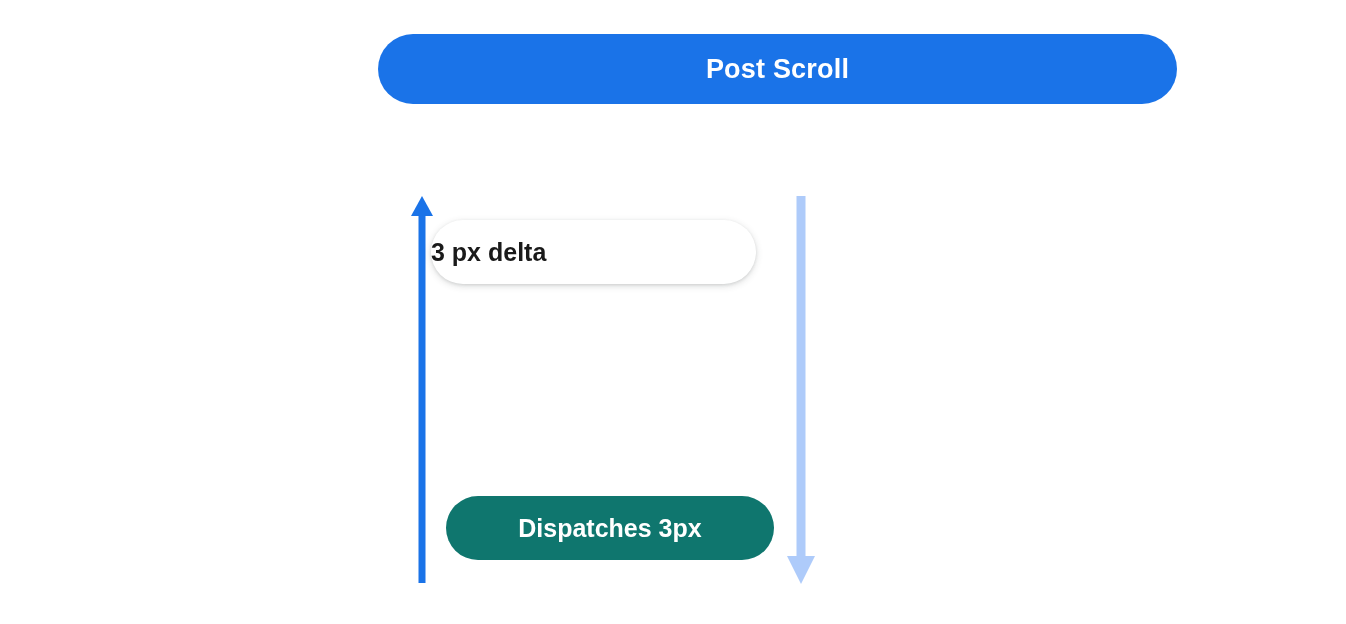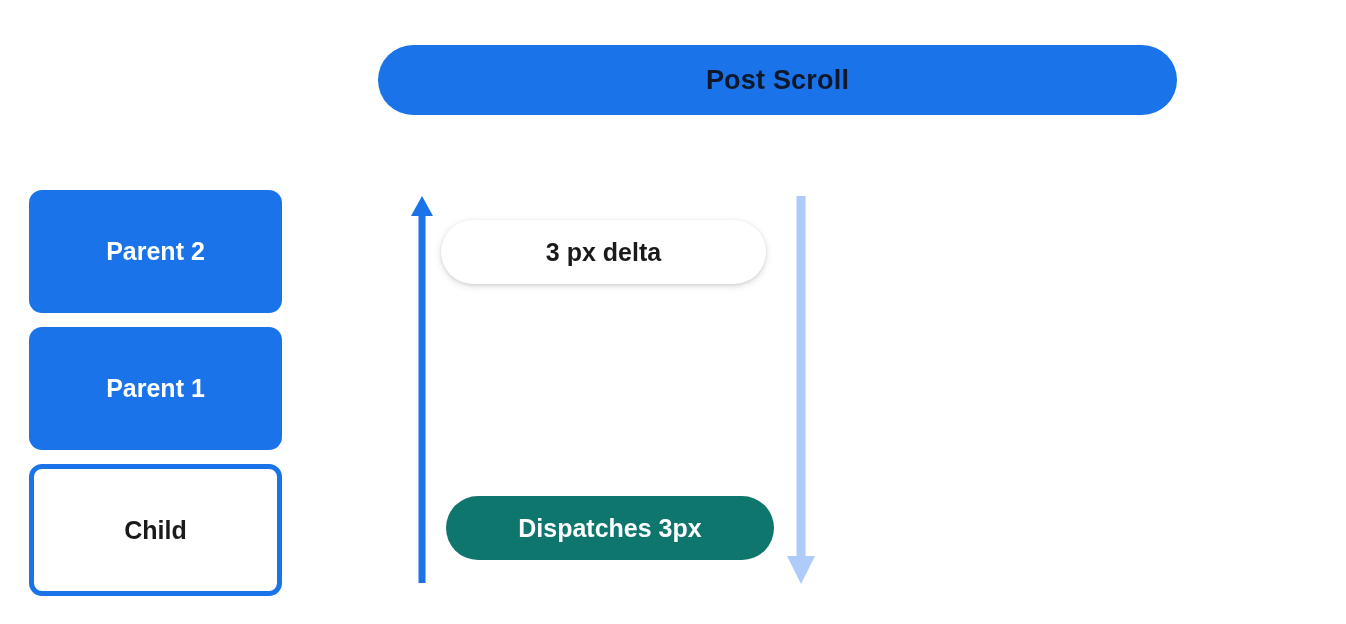--- a/index.html
+++ b/index.html
@@ -16,29 +16,29 @@
     width: 1346px;
     height: 624px;
     background: #ffffff;
     overflow: hidden;
   }
 
   
   .title-pill {
     position: absolute;
     left: 378px;
-    top: 45px;
+    top: 34px;
     width: 799px;
     height: 70px;
     background: #1a73e8;
     border-radius: 35px;
     display: flex;
     align-items: center;
     justify-content: center;
-    color: #0f172a;
+    color: #ffffff;
     font-size: 27px;
     font-weight: bold;
     letter-spacing: 0.2px;
   }
 
   
   .stack {
     position: absolute;
     left: 29px;
     top: 190px;
@@ -75,29 +75,29 @@
     left: 0;
     top: 0;
     width: 1346px;
     height: 624px;
     pointer-events: none;
   }
 
   
   .delta-pill {
     position: absolute;
-    left: 441px;
+    left: 431px;
     top: 220px;
     width: 325px;
     height: 64px;
     background: #ffffff;
     border-radius: 32px;
     display: flex;
     align-items: center;
-    justify-content: center;
+    justify-content: flex-start;
     color: #1a1a1a;
     font-size: 25px;
     font-weight: bold;
     box-shadow: 0 2px 7px rgba(60,64,67,0.18), 0 1px 3px rgba(60,64,67,0.12);
   }
   .dispatch-pill {
     position: absolute;
     left: 446px;
     top: 496px;
     width: 328px;
@@ -114,35 +114,20 @@
 </style>
 </head>
 <body>
 
 <div id="canvas">
 
   <div class="title-pill">
     <span>Post Scroll</span>
   </div>
 
-  <div class="stack">
-
-    <div class="node-box filled">
-      <span>Parent 2</span>
-    </div>
-
-    <div class="node-box filled">
-      <span>Parent 1</span>
-    </div>
-
-    <div class="node-box outlined">
-      <span>Child</span>
-    </div>
-
-  </div>
 
   <svg class="arrow-svg" viewBox="0 0 1346 624">
 
     <g>
       <line x1="422" y1="583" x2="422" y2="212" stroke="#1a73e8" stroke-width="7" stroke-linecap="butt"></line>
       <polygon points="422,196 411,216 433,216" fill="#1a73e8"></polygon>
     </g>
 
     <g>
       <line x1="801" y1="196" x2="801" y2="558" stroke="#aecbfa" stroke-width="9" stroke-linecap="butt"></line>

